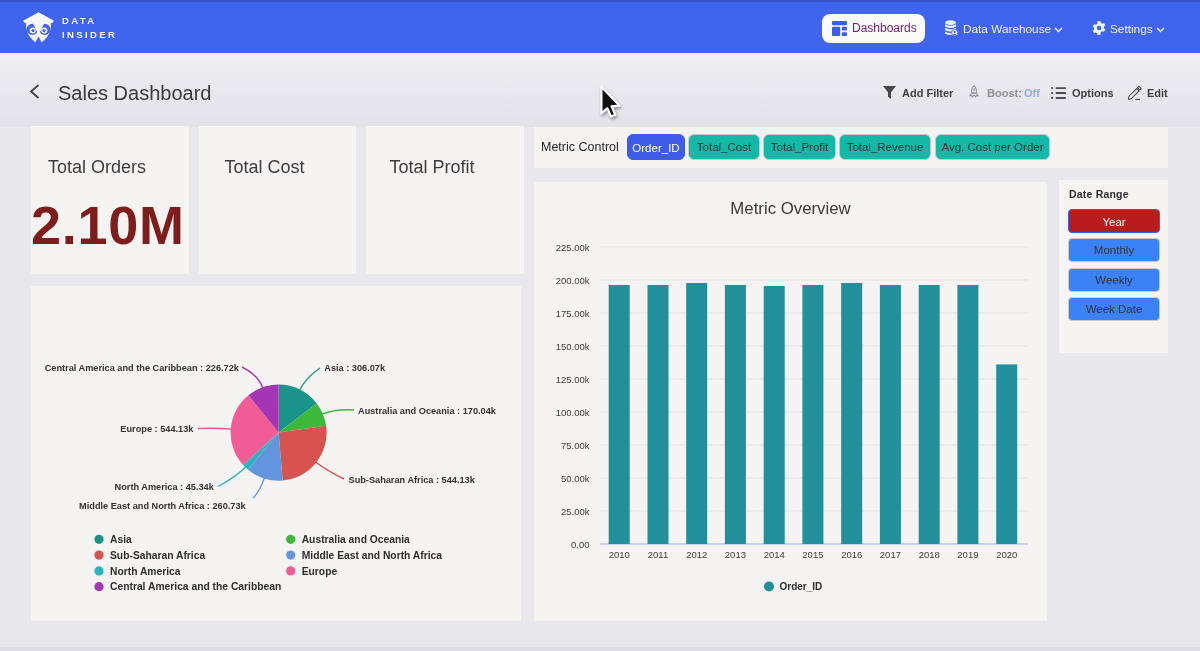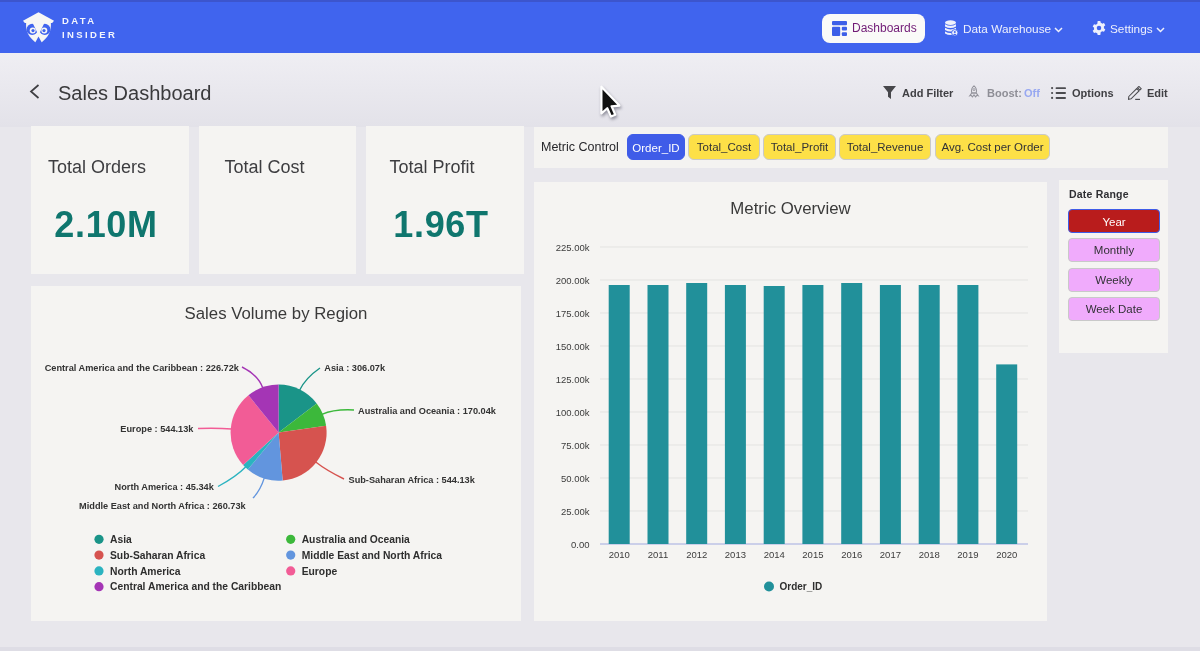--- a/index.html
+++ b/index.html
@@ -15,32 +15,32 @@
   #dashbtn span { position:absolute; left:30px; top:7px; color:#701a75; font-size:12px; font-weight:500; }
   .navtx { position:absolute; top:20px; color:#eef0fc; font-size:11.8px; line-height:14px; }
 
   
   #subhdr { position:absolute; left:0; top:53px; width:1200px; height:74px; background:linear-gradient(#efeef3,#e3e2e9); }
   #title { position:absolute; left:58px; top:82.5px; font-size:20px; line-height:20px; color:#3a3a3c; }
   .tool { position:absolute; top:87px; font-size:11px; font-weight:bold; color:#404044; line-height:13px; }
 
   
   .kpi .t { position:absolute; left:0; right:26px; top:32px; text-align:center; font-size:18px; line-height:18px; color:#3d3d40; }
-  .kpi .v { position:absolute; left:0; right:8px; top:75px; text-align:center; font-size:36px; line-height:48px; font-weight:bold; color:#0f766e; letter-spacing:0.7px; }
+  .kpi .v { position:absolute; left:0; right:8px; top:75px; text-align:center; font-size:54px; line-height:48px; font-weight:bold; color:#7f1d1d; letter-spacing:0.7px; }
 
   
   #mstrip { position:absolute; left:534px; top:127px; width:634px; height:41px; background:#f4f3f1; }
   #mstrip .lbl { position:absolute; left:7px; top:14px; font-size:12.5px; line-height:13px; color:#26262a; white-space:nowrap; }
-  .mbtn { position:absolute; top:7px; height:26px; border-radius:6px; border:1px solid #c9c9c9; background:#fde047; color:#323236; font-size:11.5px; line-height:24px; text-align:center; white-space:nowrap; }
+  .mbtn { position:absolute; top:7px; height:26px; border-radius:6px; border:1px solid #c9c9c9; background:#14b8a6; color:#323236; font-size:11.5px; line-height:24px; text-align:center; white-space:nowrap; }
   .mbtn.sel { background:#3f5ce8; border-color:#3f5ce8; color:#fff; line-height:26px; }
 
   
   #daterange { position:absolute; left:1059px; top:180px; width:109px; height:173px; background:#f5f4f2; }
   #daterange .hd { position:absolute; left:10px; top:8px; font-size:10.5px; font-weight:bold; letter-spacing:0.2px; color:#2e2e32; }
-  .dbtn { position:absolute; left:9px; width:92px; height:24px; border-radius:4px; border:1px solid #c9c9c9; background:#f0abfc; color:#323236; font-size:11.5px; line-height:22px; text-align:center; }
+  .dbtn { position:absolute; left:9px; width:92px; height:24px; border-radius:4px; border:1px solid #c9c9c9; background:#3b82f6; color:#323236; font-size:11.5px; line-height:22px; text-align:center; }
   .dbtn.sel { background:#b91c1c; border-color:#3f5ce8; color:#fff; line-height:24px; }
 
   .ctitle { position:absolute; width:100%; text-align:center; font-size:16.8px; line-height:17px; color:#3a3a3a; }
 </style>
 </head>
 <body>
 
 <div id="nav">
   <svg class="abs" style="left:23px; top:10px;" width="31" height="33" viewBox="0 0 31 33">
     <polygon points="15.5,0.2 31,8.8 29.2,11 1.8,11 0,8.8" fill="#f7f7f5"></polygon>
@@ -126,34 +126,32 @@
 
 <div class="card kpi" style="left:31px; top:126px; width:158px; height:148px;">
   <div class="t">Total Orders</div>
     <div class="v">2.10M</div>
 </div>
 <div class="card kpi" style="left:199px; top:126px; width:157px; height:148px;">
   <div class="t">Total Cost</div>
 </div>
 <div class="card kpi" style="left:366px; top:126px; width:158px; height:148px;">
   <div class="t">Total Profit</div>
-    <div class="v">1.96T</div>
 </div>
 
 <div id="mstrip">
   <span class="lbl">Metric Control</span>
   <div class="mbtn sel" style="left:93px; width:58px;">Order_ID</div>
   <div class="mbtn" style="left:154px; width:72px;">Total_Cost</div>
   <div class="mbtn" style="left:229px; width:73px;">Total_Profit</div>
   <div class="mbtn" style="left:305px; width:92px;">Total_Revenue</div>
   <div class="mbtn" style="left:401px; width:115px;">Avg. Cost per Order</div>
 </div>
 
 <div class="card" style="left:31px; top:286px; width:490px; height:335px;">
-  <div class="ctitle" style="top:19px;">Sales Volume by Region</div>
   <svg id="pie" style="position:absolute; left:0; top:0;" width="490" height="335" viewBox="0 0 490 335">
       <path d="M247.6 146.6 L247.60 98.60 A48 48 0 0 1 285.70 117.41 Z" fill="#1a9488"></path>
       <path d="M247.6 146.6 L285.70 117.41 A48 48 0 0 1 295.10 139.70 Z" fill="#3cb83b"></path>
       <path d="M247.6 146.6 L295.10 139.70 A48 48 0 0 1 251.67 194.43 Z" fill="#d6534f"></path>
       <path d="M247.6 146.6 L251.67 194.43 A48 48 0 0 1 216.82 183.43 Z" fill="#6295de"></path>
       <path d="M247.6 146.6 L216.82 183.43 A48 48 0 0 1 212.11 178.92 Z" fill="#2bb3c0"></path>
       <path d="M247.6 146.6 L212.11 178.92 A48 48 0 0 1 217.45 109.25 Z" fill="#f25c96"></path>
       <path d="M247.6 146.6 L217.45 109.25 A48 48 0 0 1 247.60 98.60 Z" fill="#a435b5"></path>
       <path d="M268.4 104.5 Q274.6 91.9 289 82" fill="none" stroke="#1a9488" stroke-width="1.4"></path>
       <path d="M290.9 128.3 Q303.8 122.9 323 124" fill="none" stroke="#3cb83b" stroke-width="1.4"></path>

